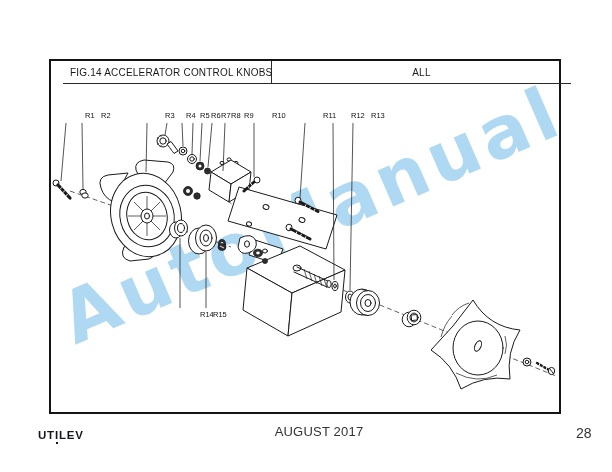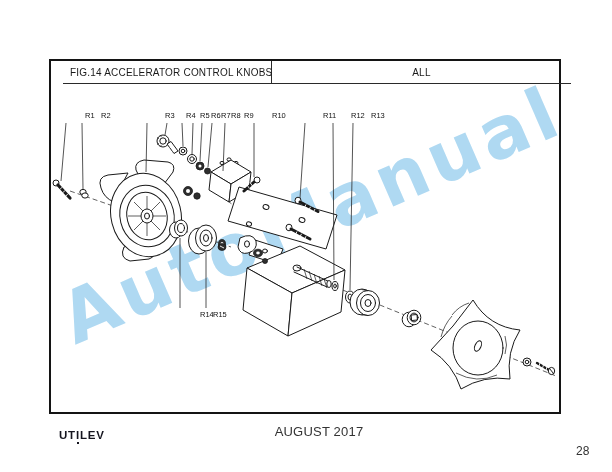--- a/index.html
+++ b/index.html
@@ -37,25 +37,25 @@
   .lbl{
     position:absolute;width:22px;
     font-size:7.5px;line-height:9px;color:#111;white-space:nowrap;margin-left:29px;
   }
   .wm-text{font-weight:bold;letter-spacing:5px;font-family:"DejaVu Sans","Liberation Sans",sans-serif;}
   .footer-date{
     position:absolute;left:319px;top:424px;transform:translateX(-50%);
     font-size:13px;color:#333;letter-spacing:0.2px;white-space:nowrap;
   }
   .footer-page{
-    position:absolute;left:576px;top:444px;font-size:12px;color:#333;
+    position:absolute;left:576px;top:425px;font-size:14px;color:#333;
   }
   .logo{
     position:absolute;left:38px;top:429px;font-size:11.5px;font-weight:800;
-    letter-spacing:0.8px;color:#15151f;margin-left:21px;
+    letter-spacing:0.8px;color:#15151f;
   }
   .logo .logo-i{position:relative;display:inline-block;}
   .logo .logo-i::after{
     content:"";position:absolute;left:50%;bottom:-2.5px;width:2px;height:2px;
     background:#15151f;transform:translateX(-50%);
   }
 </style>
 </head>
 <body>
 

